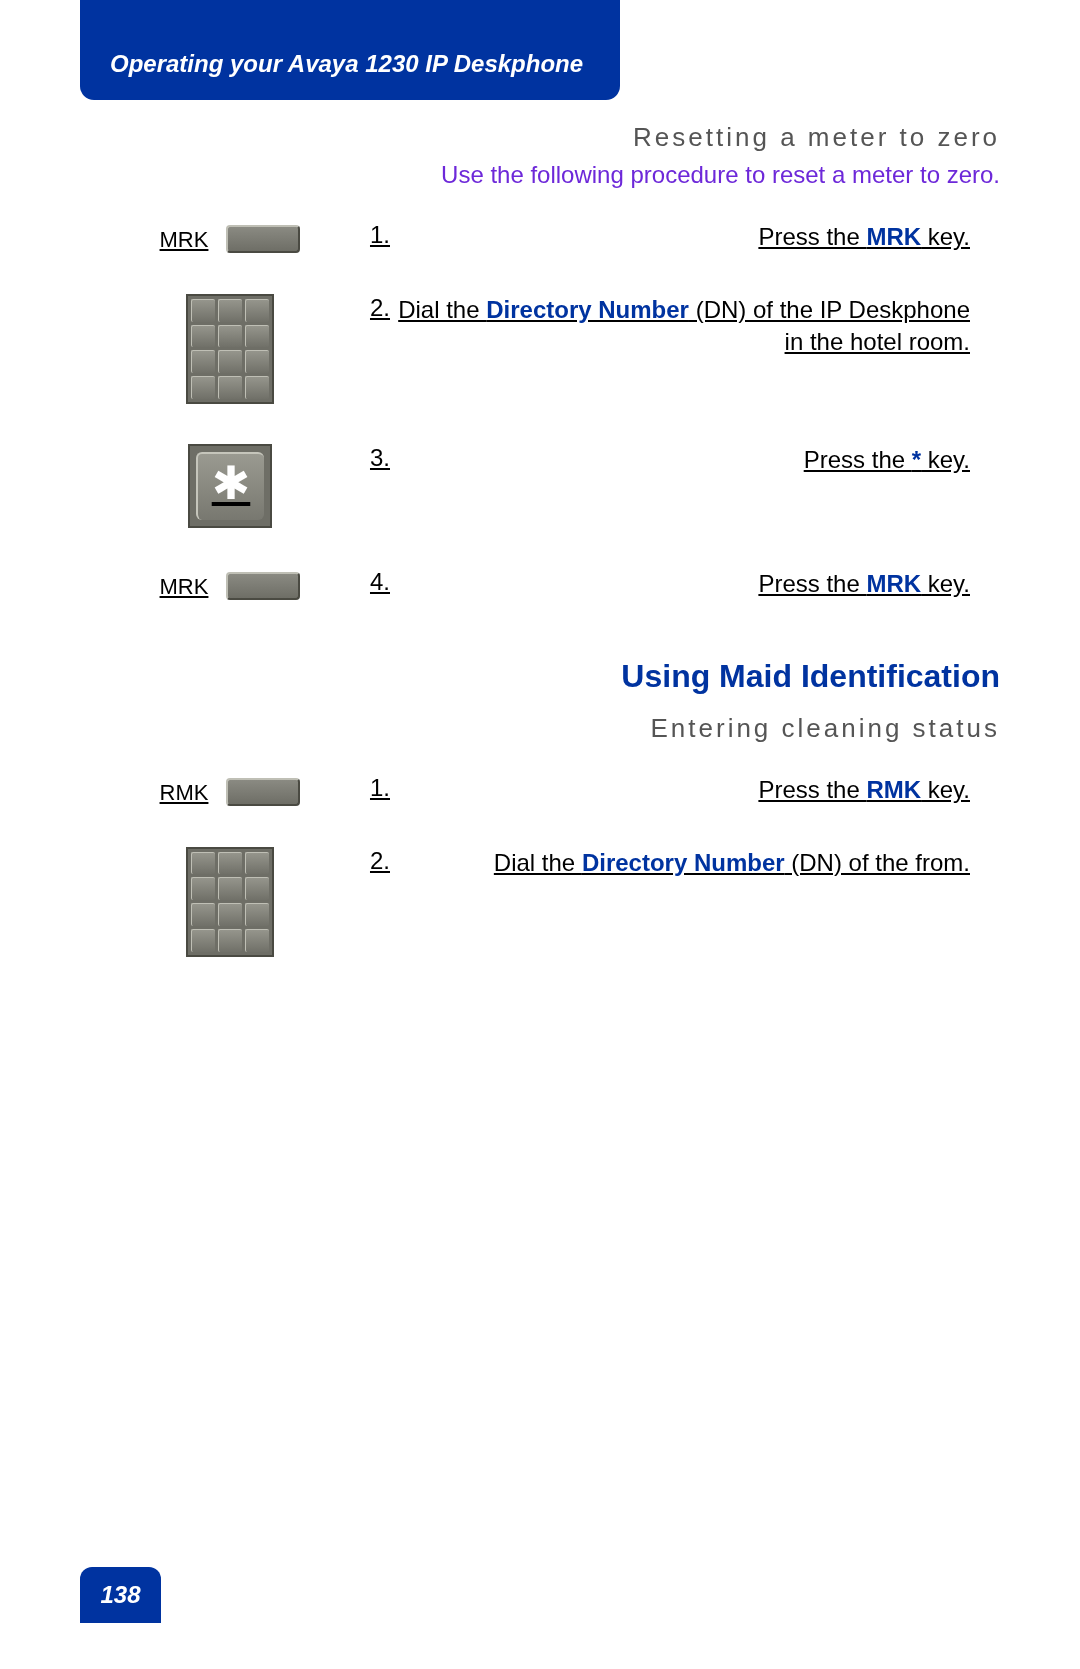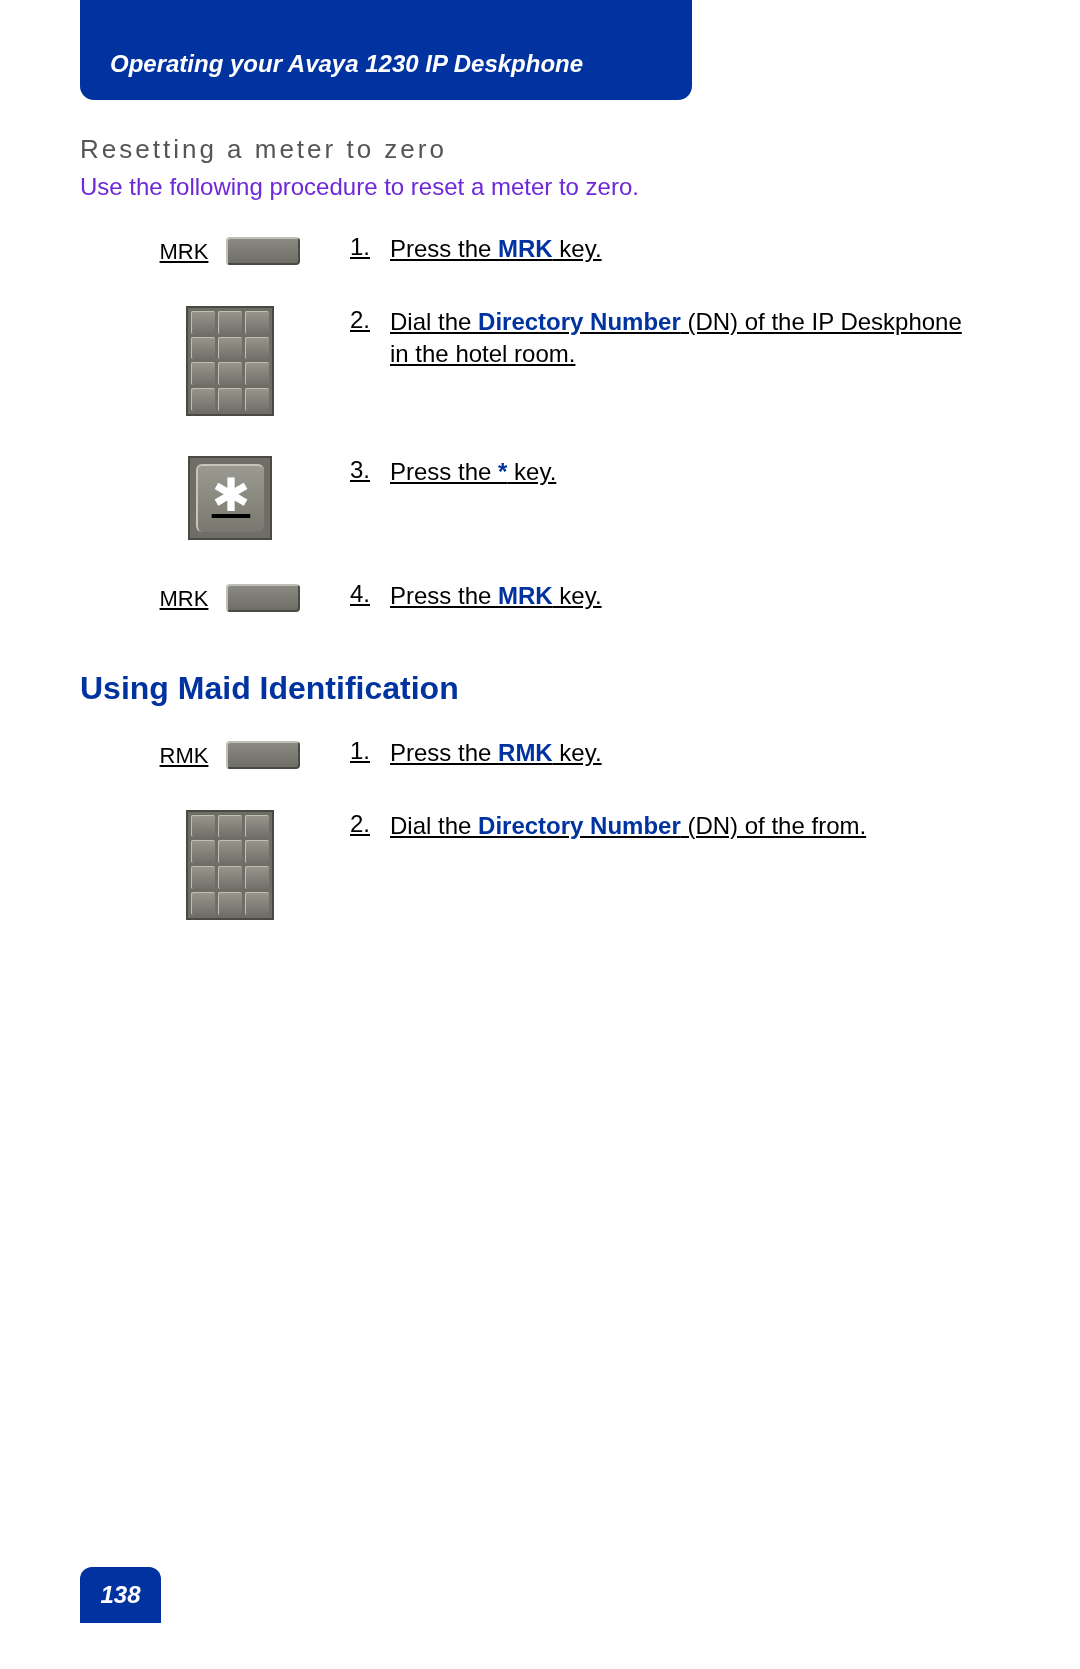--- a/index.html
+++ b/index.html
@@ -9,39 +9,40 @@
     font-family: Arial, Helvetica, sans-serif;
     width: 1080px;
     height: 1669px;
     position: relative;
     box-sizing: border-box;
   }
   .blue-header {
     position: absolute;
     left: 80px;
     top: 0;
-    width: 612px;
+    width: 540px;
     height: 100px;
     background: #0033a0;
     border-bottom-left-radius: 14px;
     border-bottom-right-radius: 14px;
     color: #fff;
     font-weight: bold;
     font-style: italic;
     font-size: 24px;
     display: flex;
     align-items: flex-end;
     padding: 0 0 22px 30px;
     box-sizing: border-box;
   }
   .content {
     position: absolute;
     left: 80px;
-    top: 116px;
+    top: 104px;
     width: 920px;
+    text-align: right;
   }
   .subheading {
     color: #555;
     font-size: 26px;
     letter-spacing: 3px;
     margin-top: 18px;
     margin-bottom: 6px;
   }
   .body-text {
     color: #6d28d9;
@@ -233,20 +234,21 @@
     <div class="step-text-col">
       <div class="step-num">4.</div>
       <div class="step-instruction">
         <span>Press the </span><span class="bold-blue">MRK</span><span> key.</span>
       </div>
     </div>
   </div>
 
   <div class="section-heading">Using Maid Identification</div>
 
+  <div class="subheading">Entering cleaning status</div>
 
   <div class="step-row">
     <div class="step-icon-col">
       <span class="key-label">RMK</span>
       <div class="soft-key"></div>
     </div>
     <div class="step-text-col">
       <div class="step-num">1.</div>
       <div class="step-instruction">
         <span>Press the </span><span class="bold-blue">RMK</span><span> key.</span>

